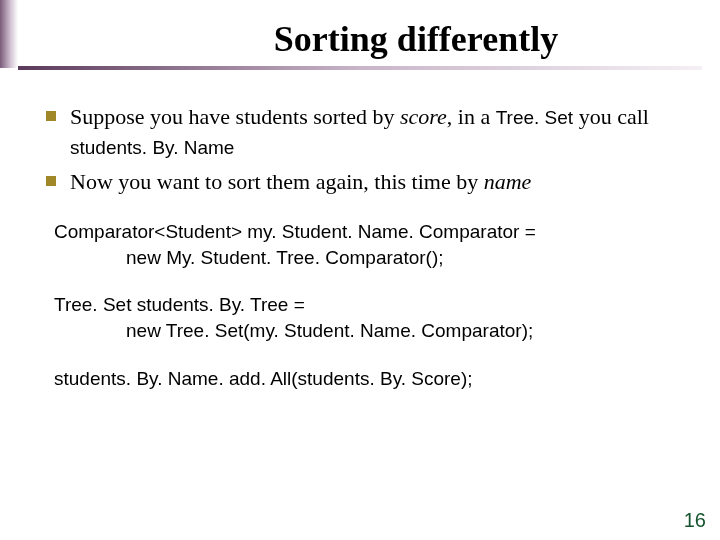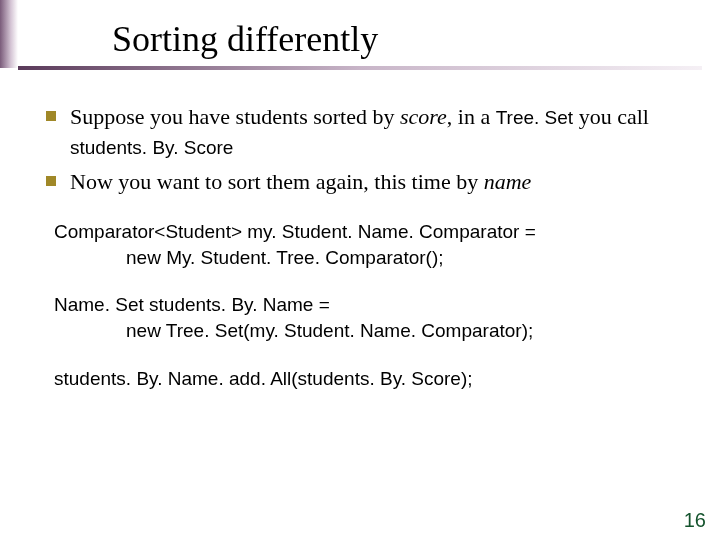--- a/index.html
+++ b/index.html
@@ -21,21 +21,22 @@
     left: 0;
     top: 0;
     width: 18px;
     height: 68px;
     background: linear-gradient(to right, #7a5b7a 0%, #d4c4d4 60%, #fff 100%);
   }
   .title-text {
     font-size: 36px;
     color: #000;
     margin-left: 112px;
-    font-weight: normal;
+    font-weight: bold;
+    text-align: center;
   }
   .title-underline {
     height: 4px;
     margin: 6px 18px 0 18px;
     background: linear-gradient(to right, #5a3a5a 0%, #c8b5c8 50%, #f5f0f5 100%);
   }
   .content {
     padding: 24px 40px 0 46px;
   }
   .bullet-row {
@@ -88,38 +89,38 @@
   <div class="title-text">Sorting differently</div>
   <div class="title-underline"></div>
 </div>
 
 <div class="content">
 
   <div class="bullet-row">
     <div class="bullet-icon"></div>
     <div class="bullet-body">
       <span class="serif">Suppose you have students sorted by </span><span class="serif ital">score</span><span class="serif">, in a </span><span class="sans">Tree. Set</span><span class="serif"> you call</span><br>
-      <span class="sans">students. By. Score</span>
+      <span class="sans">students. By. Name</span>
     </div>
   </div>
 
   <div class="bullet-row">
     <div class="bullet-icon"></div>
     <div class="bullet-body">
       <span class="serif">Now you want to sort them again, this time by </span><span class="serif ital">name</span>
     </div>
   </div>
 
   <div class="code-block">
     <div>Comparator&lt;Student&gt; my. Student. Name. Comparator =</div>
     <div class="code-indent">new My. Student. Tree. Comparator();</div>
   </div>
 
   <div class="code-block">
-    <div>Name. Set students. By. Name =</div>
+    <div>Tree. Set students. By. Tree =</div>
     <div class="code-indent">new Tree. Set(my. Student. Name. Comparator);</div>
   </div>
 
   <div class="code-block">
     <div>students. By. Name. add. All(students. By. Score);</div>
   </div>
 
 </div>
 
 <div class="page-num">16</div>

